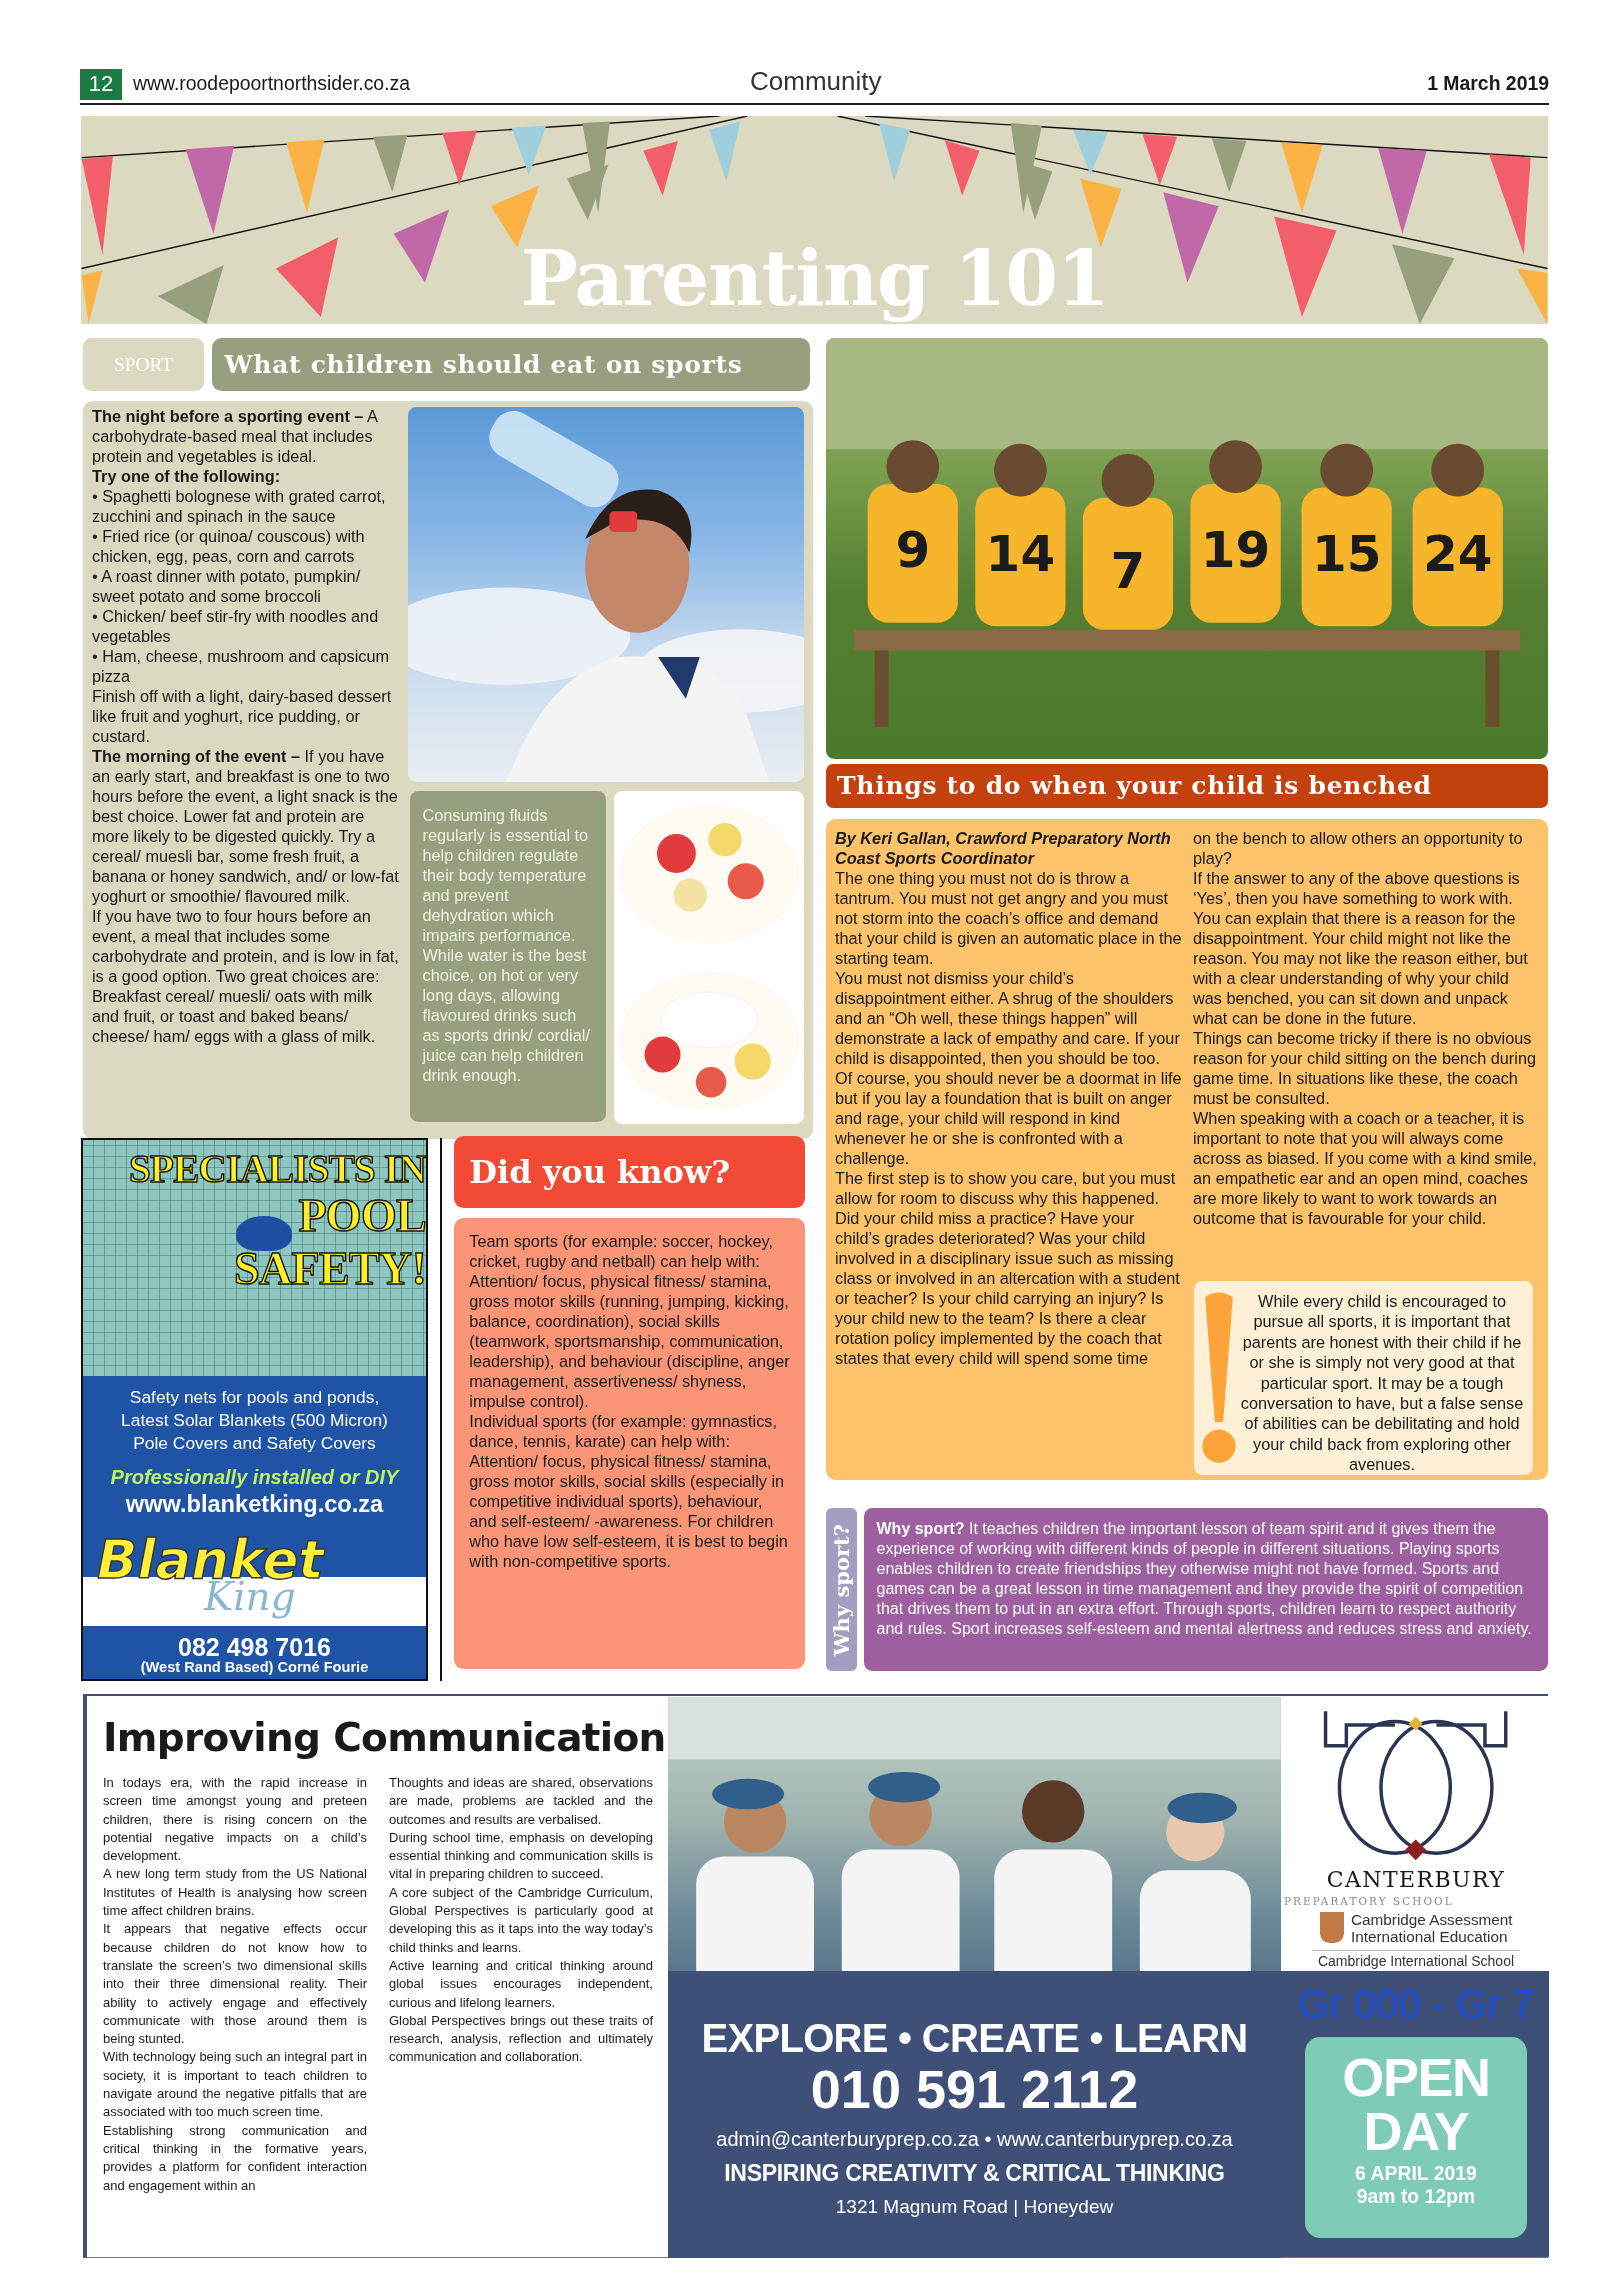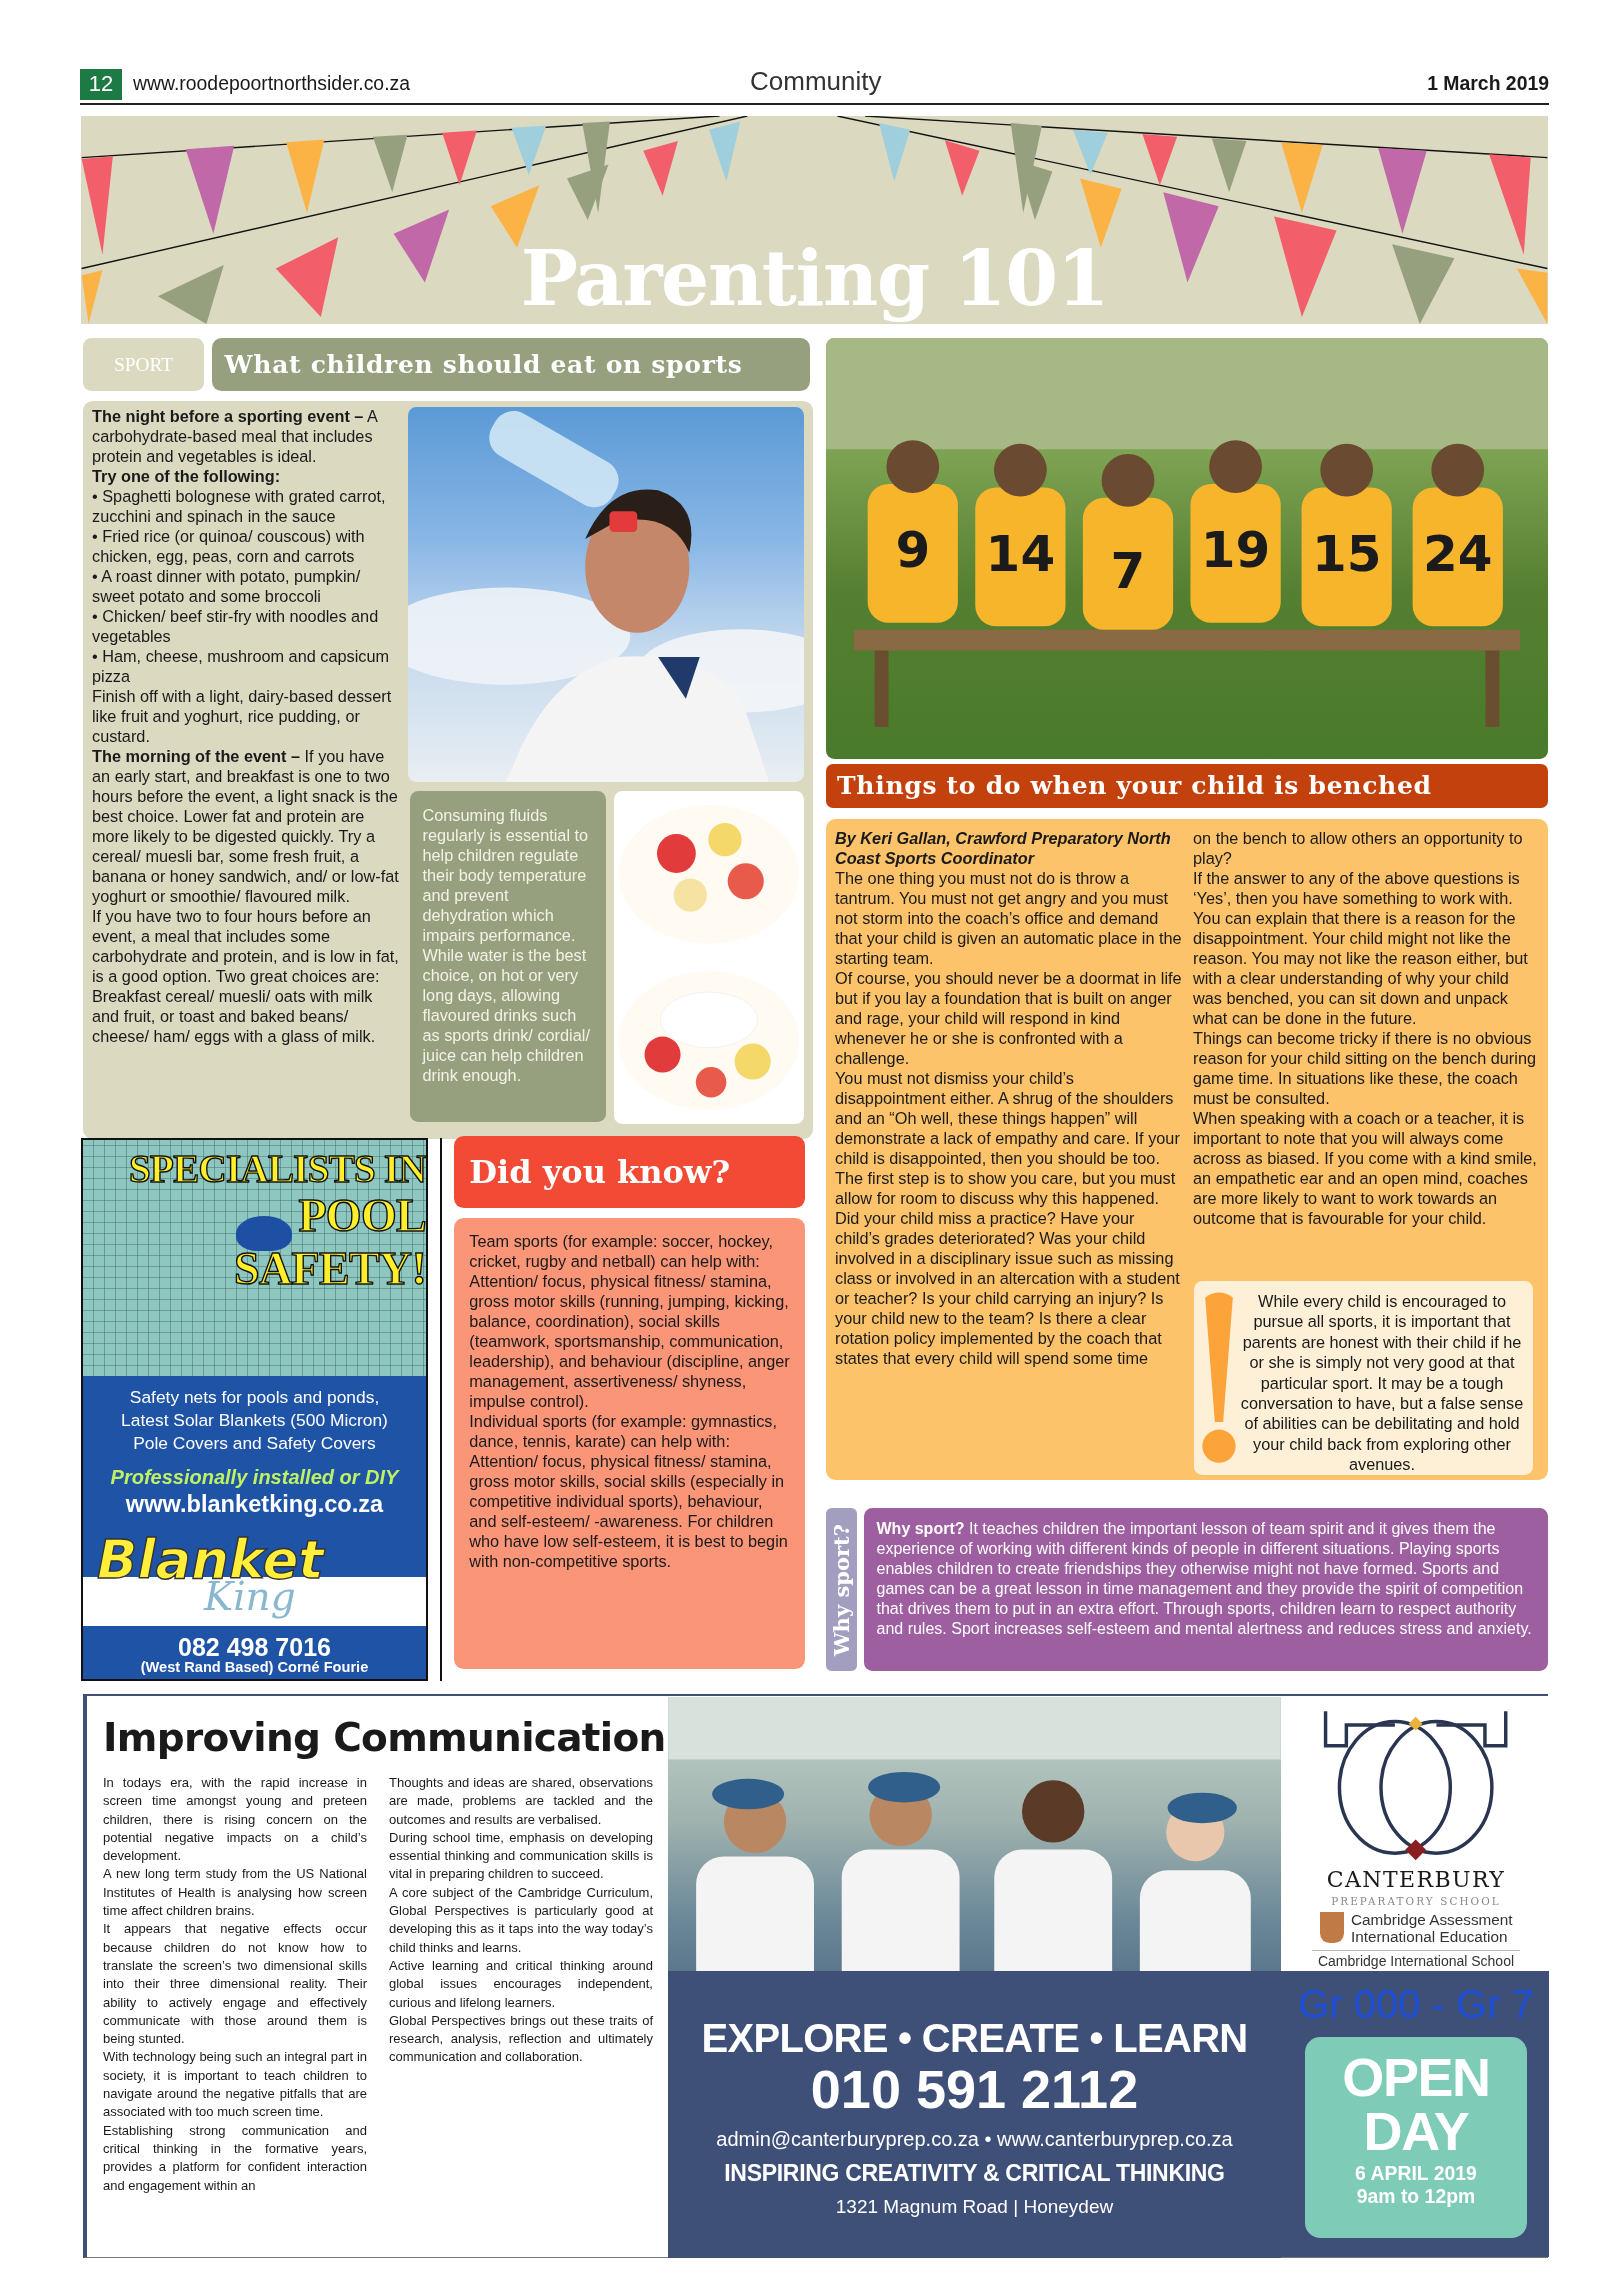--- a/index.html
+++ b/index.html
@@ -71,21 +71,21 @@
 
   
   .bottom-ad { left: 83px; top: 1694px; width: 1465px; height: 564px; border-left: 4.2px solid #3e4f78; border-bottom: 1.4px solid #777; border-top: 2.1px solid #3e4f78; }
   .comm-title { left: 103px; top: 1715px; font-family: "DejaVu Sans", sans-serif; font-weight: bold; font-size: 39px; letter-spacing: -0.7px; }
   .comm-col { font-family: "Liberation Sans", sans-serif; font-size: 13px; line-height: 18.3px; text-align: justify; width: 264px; }
   .comm-c1 { left: 103px; top: 1774px; }
   .comm-c2 { left: 389px; top: 1774px; }
   .kids-photo { left: 668px; top: 1697px; width: 613px; height: 312px; background: linear-gradient(180deg,#c3d4cb 0%,#9fb2ae 40%,#6d8a9a 70%,#4f6a83 100%); }
   .canterbury-logo { left: 1284px; top: 1697px; width: 264px; height: 274px; background: #fff; }
   .ct-name { position: absolute; left: 0; right: 0; top: 170px; text-align: center; font-family: "DejaVu Serif", serif; font-size: 22px; letter-spacing: 1.4px; }
-  .ct-sub { position: absolute; left: 0; right: 0; top: 198px; text-align: center; font-family: "DejaVu Serif", serif; font-size: 10.4px; color: #888; letter-spacing: 2.1px; }
+  .ct-sub { position: absolute; left: 0; right: 0; top: 198px; font-family: "DejaVu Serif", serif; font-size: 10.4px; color: #888; letter-spacing: 2.1px; }
   .ct-cam { position: absolute; left: 67px; top: 215px; font-size: 15.3px; line-height: 16.7px; color: #333; }
   .ct-shield { position: absolute; left: 36px; top: 215px; width: 23.6px; height: 30.5px; background: #c07a45; border-radius: 0 0 9.7px 9.7px; }
   .ct-school { position: absolute; left: 0; right: 0; top: 253px; text-align: center; font-size: 14px; color: #333; border-top: 0.7px solid #bbb; margin: 0 28px; padding-top: 2.1px; }
   .navy-band { left: 668px; top: 1971px; width: 881px; height: 286px; background: #3e4f78; }
   .navy-band2 { left: 668px; top: 2010px; width: 613px; height: 248px; background: #3e4f78; }
   .explore { left: 668px; top: 2016px; width: 613px; text-align: center; color: #fff; font-weight: bold; font-size: 40px; letter-spacing: -0.7px; }
   .phone { left: 668px; top: 2058px; width: 613px; text-align: center; color: #fff; font-weight: bold; font-size: 54px; }
   .contacts { left: 668px; top: 2128px; width: 613px; text-align: center; color: #fff; font-size: 20px; }
   .inspiring { left: 668px; top: 2160px; width: 613px; text-align: center; color: #fff; font-weight: bold; font-size: 23px; letter-spacing: -0.3px; }
   .address { left: 668px; top: 2196px; width: 613px; text-align: center; color: #fff; font-size: 19px; }
@@ -222,22 +222,22 @@
         <text x="750" y="335">15</text>
         <text x="910" y="335">24</text>
     </g>
   </svg>
 </div>
 <div class="abs bench-head">Things to do when your child is benched</div>
 <div class="abs bench-panel"></div>
 <div class="abs bench-col1">
   <div class="byline">By Keri Gallan, Crawford Preparatory North Coast Sports Coordinator</div>
   <div>The one thing you must not do is throw a tantrum. You must not get angry and you must not storm into the coach’s office and demand that your child is given an automatic place in the starting team.</div>
+  <div>You must not dismiss your child’s disappointment either. A shrug of the shoulders and an “Oh well, these things happen” will demonstrate a lack of empathy and care. If your child is disappointed, then you should be too.</div>
   <div>Of course, you should never be a doormat in life but if you lay a foundation that is built on anger and rage, your child will respond in kind whenever he or she is confronted with a challenge.</div>
-  <div>You must not dismiss your child’s disappointment either. A shrug of the shoulders and an “Oh well, these things happen” will demonstrate a lack of empathy and care. If your child is disappointed, then you should be too.</div>
   <div>The first step is to show you care, but you must allow for room to discuss why this happened. Did your child miss a practice? Have your child’s grades deteriorated? Was your child involved in a disciplinary issue such as missing class or involved in an altercation with a student or teacher? Is your child carrying an injury? Is your child new to the team? Is there a clear rotation policy implemented by the coach that states that every child will spend some time</div>
 </div>
 <div class="abs bench-col2">
   <div>on the bench to allow others an opportunity to play?</div>
   <div>If the answer to any of the above questions is ‘Yes’, then you have something to work with. You can explain that there is a reason for the disappointment. Your child might not like the reason. You may not like the reason either, but with a clear understanding of why your child was benched, you can sit down and unpack what can be done in the future.</div>
   <div>Things can become tricky if there is no obvious reason for your child sitting on the bench during game time. In situations like these, the coach must be consulted.</div>
   <div>When speaking with a coach or a teacher, it is important to note that you will always come across as biased. If you come with a kind smile, an empathetic ear and an open mind, coaches are more likely to want to work towards an outcome that is favourable for your child.</div>
 </div>
 <div class="abs callout"></div>
 <svg class="abs callout-mark" viewBox="0 0 52 250">

